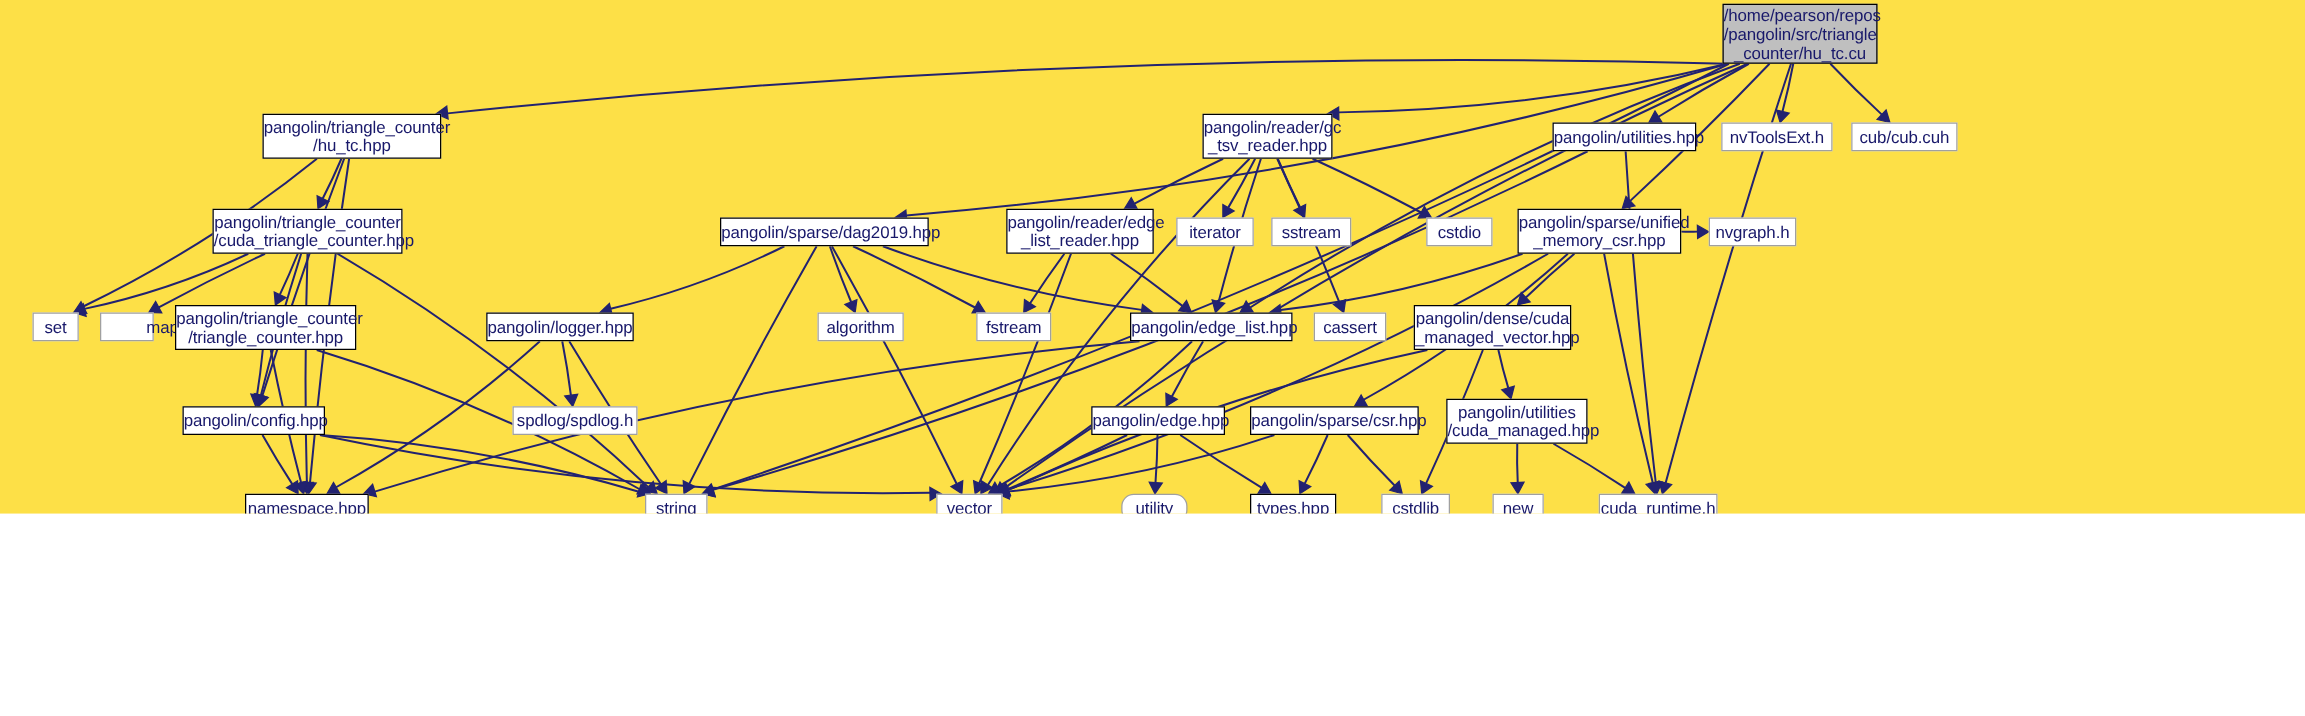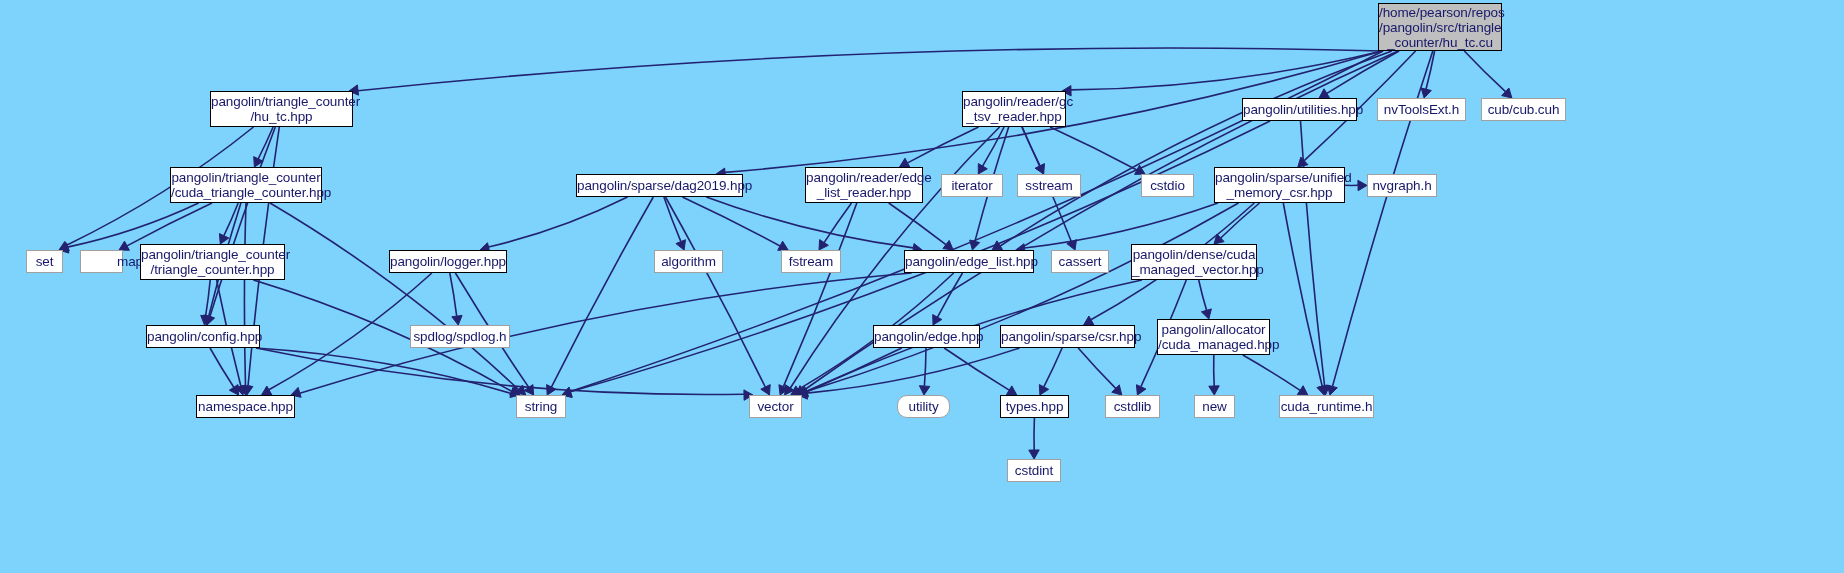--- a/index.html
+++ b/index.html
@@ -3,22 +3,22 @@
 <meta charset="utf-8">
 <style>
   html, body {
     margin: 0;
     padding: 0;
     background: #ffffff;
   }
   #graph-root {
     position: relative;
     width: 1844px;
-    height: 573px;
-    background: #7dd3fc;
+    height: 411px;
+    background: #fde047;
     font-family: "Liberation Sans", sans-serif;
     overflow: hidden;
   }
   #graph-svg {
     position: absolute;
     left: 0;
     top: 0;
     width: 1844px;
     height: 573px;
   }
@@ -233,21 +233,21 @@
 /triangle_counter.hpp</span></div>
       <div class="gnode strong" style="left: 389px; top: 250px; width: 118px; height: 23px; text-align: center;"><span class="gnode-label">pangolin/logger.hpp</span></div>
       <div class="gnode " style="left: 654px; top: 250px; width: 69px; height: 23px;"><span class="gnode-label">algorithm</span></div>
       <div class="gnode " style="left: 781px; top: 250px; width: 60px; height: 23px;"><span class="gnode-label">fstream</span></div>
       <div class="gnode strong" style="left: 904px; top: 250px; width: 130px; height: 23px;"><span class="gnode-label">pangolin/edge_list.hpp</span></div>
       <div class="gnode " style="left: 1051px; top: 250px; width: 58px; height: 23px;"><span class="gnode-label">cassert</span></div>
       <div class="gnode strong" style="left: 1131px; top: 244px; width: 126px; height: 36px;"><span class="gnode-label">pangolin/dense/cuda
 _managed_vector.hpp</span></div>
       <div class="gnode strong" style="left: 873px; top: 325px; width: 107px; height: 23px;"><span class="gnode-label">pangolin/edge.hpp</span></div>
       <div class="gnode strong" style="left: 1000px; top: 325px; width: 135px; height: 23px;"><span class="gnode-label">pangolin/sparse/csr.hpp</span></div>
-      <div class="gnode strong" style="left: 1157px; top: 319px; width: 113px; height: 36px;"><span class="gnode-label">pangolin/allocator
+      <div class="gnode strong" style="left: 1157px; top: 319px; width: 113px; height: 36px;"><span class="gnode-label">pangolin/utilities
 /cuda_managed.hpp</span></div>
       <div class="gnode strong" style="left: 146px; top: 325px; width: 114px; height: 23px;"><span class="gnode-label">pangolin/config.hpp</span></div>
       <div class="gnode " style="left: 410px; top: 325px; width: 100px; height: 23px;"><span class="gnode-label">spdlog/spdlog.h</span></div>
       <div class="gnode strong" style="left: 196px; top: 395px; width: 99px; height: 23px;"><span class="gnode-label">namespace.hpp</span></div>
       <div class="gnode " style="left: 516px; top: 395px; width: 50px; height: 23px;"><span class="gnode-label">string</span></div>
       <div class="gnode " style="left: 749px; top: 395px; width: 53px; height: 23px;"><span class="gnode-label">vector</span></div>
       <div class="gnode " style="left: 897px; top: 395px; width: 53px; height: 23px; border-radius: 10px;"><span class="gnode-label">utility</span></div>
       <div class="gnode strong" style="left: 1000px; top: 395px; width: 69px; height: 23px;"><span class="gnode-label">types.hpp</span></div>
       <div class="gnode " style="left: 1105px; top: 395px; width: 55px; height: 23px;"><span class="gnode-label">cstdlib</span></div>
       <div class="gnode " style="left: 1194px; top: 395px; width: 41px; height: 23px;"><span class="gnode-label">new</span></div>

